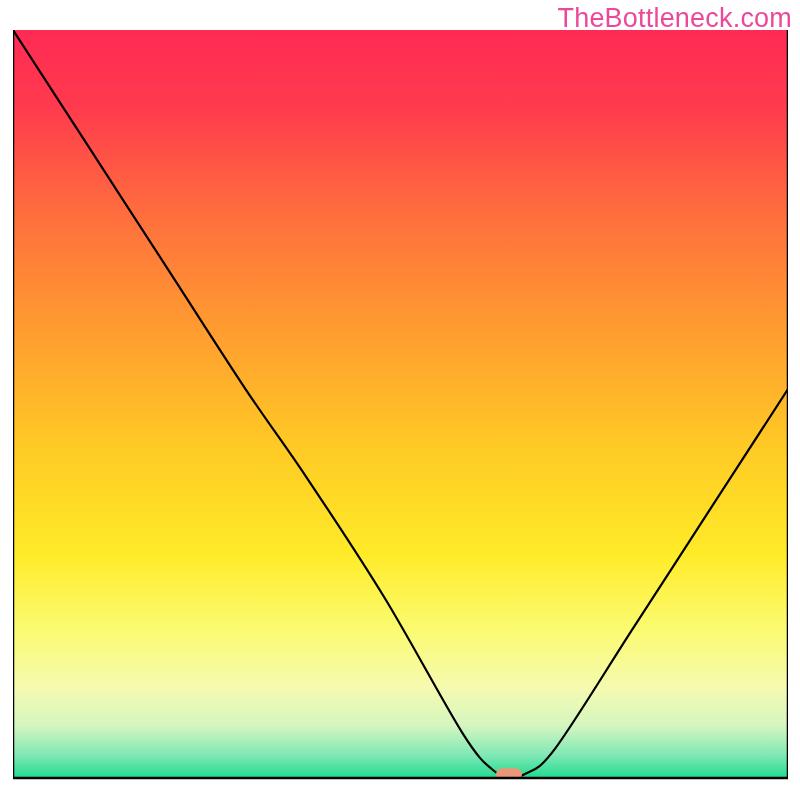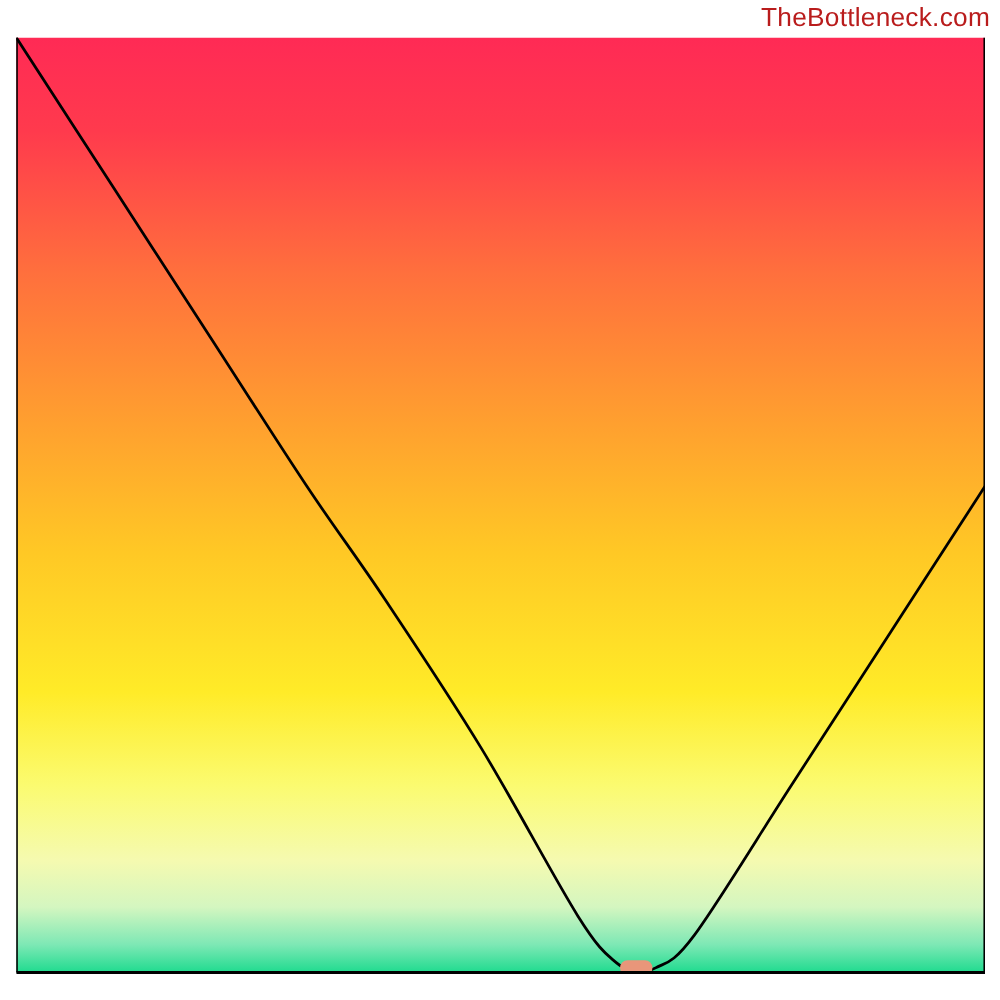--- a/index.html
+++ b/index.html
@@ -8,22 +8,22 @@
     width: 800px;
     height: 800px;
     position: relative;
     font-family: Arial, sans-serif;
     background: #fff;
   }
   .watermark {
     position: absolute;
     top: 3px;
     right: 8px;
-    color: #b91c1c;
-    font-size: 21px;
+    color: #ec4899;
+    font-size: 27px;
     font-weight: 400;
     letter-spacing: 0.2px;
     z-index: 20;
   }
   .plot-container {
     position: absolute;
     left: 13px;
     top: 30px;
     width: 775px;
     height: 760px;

